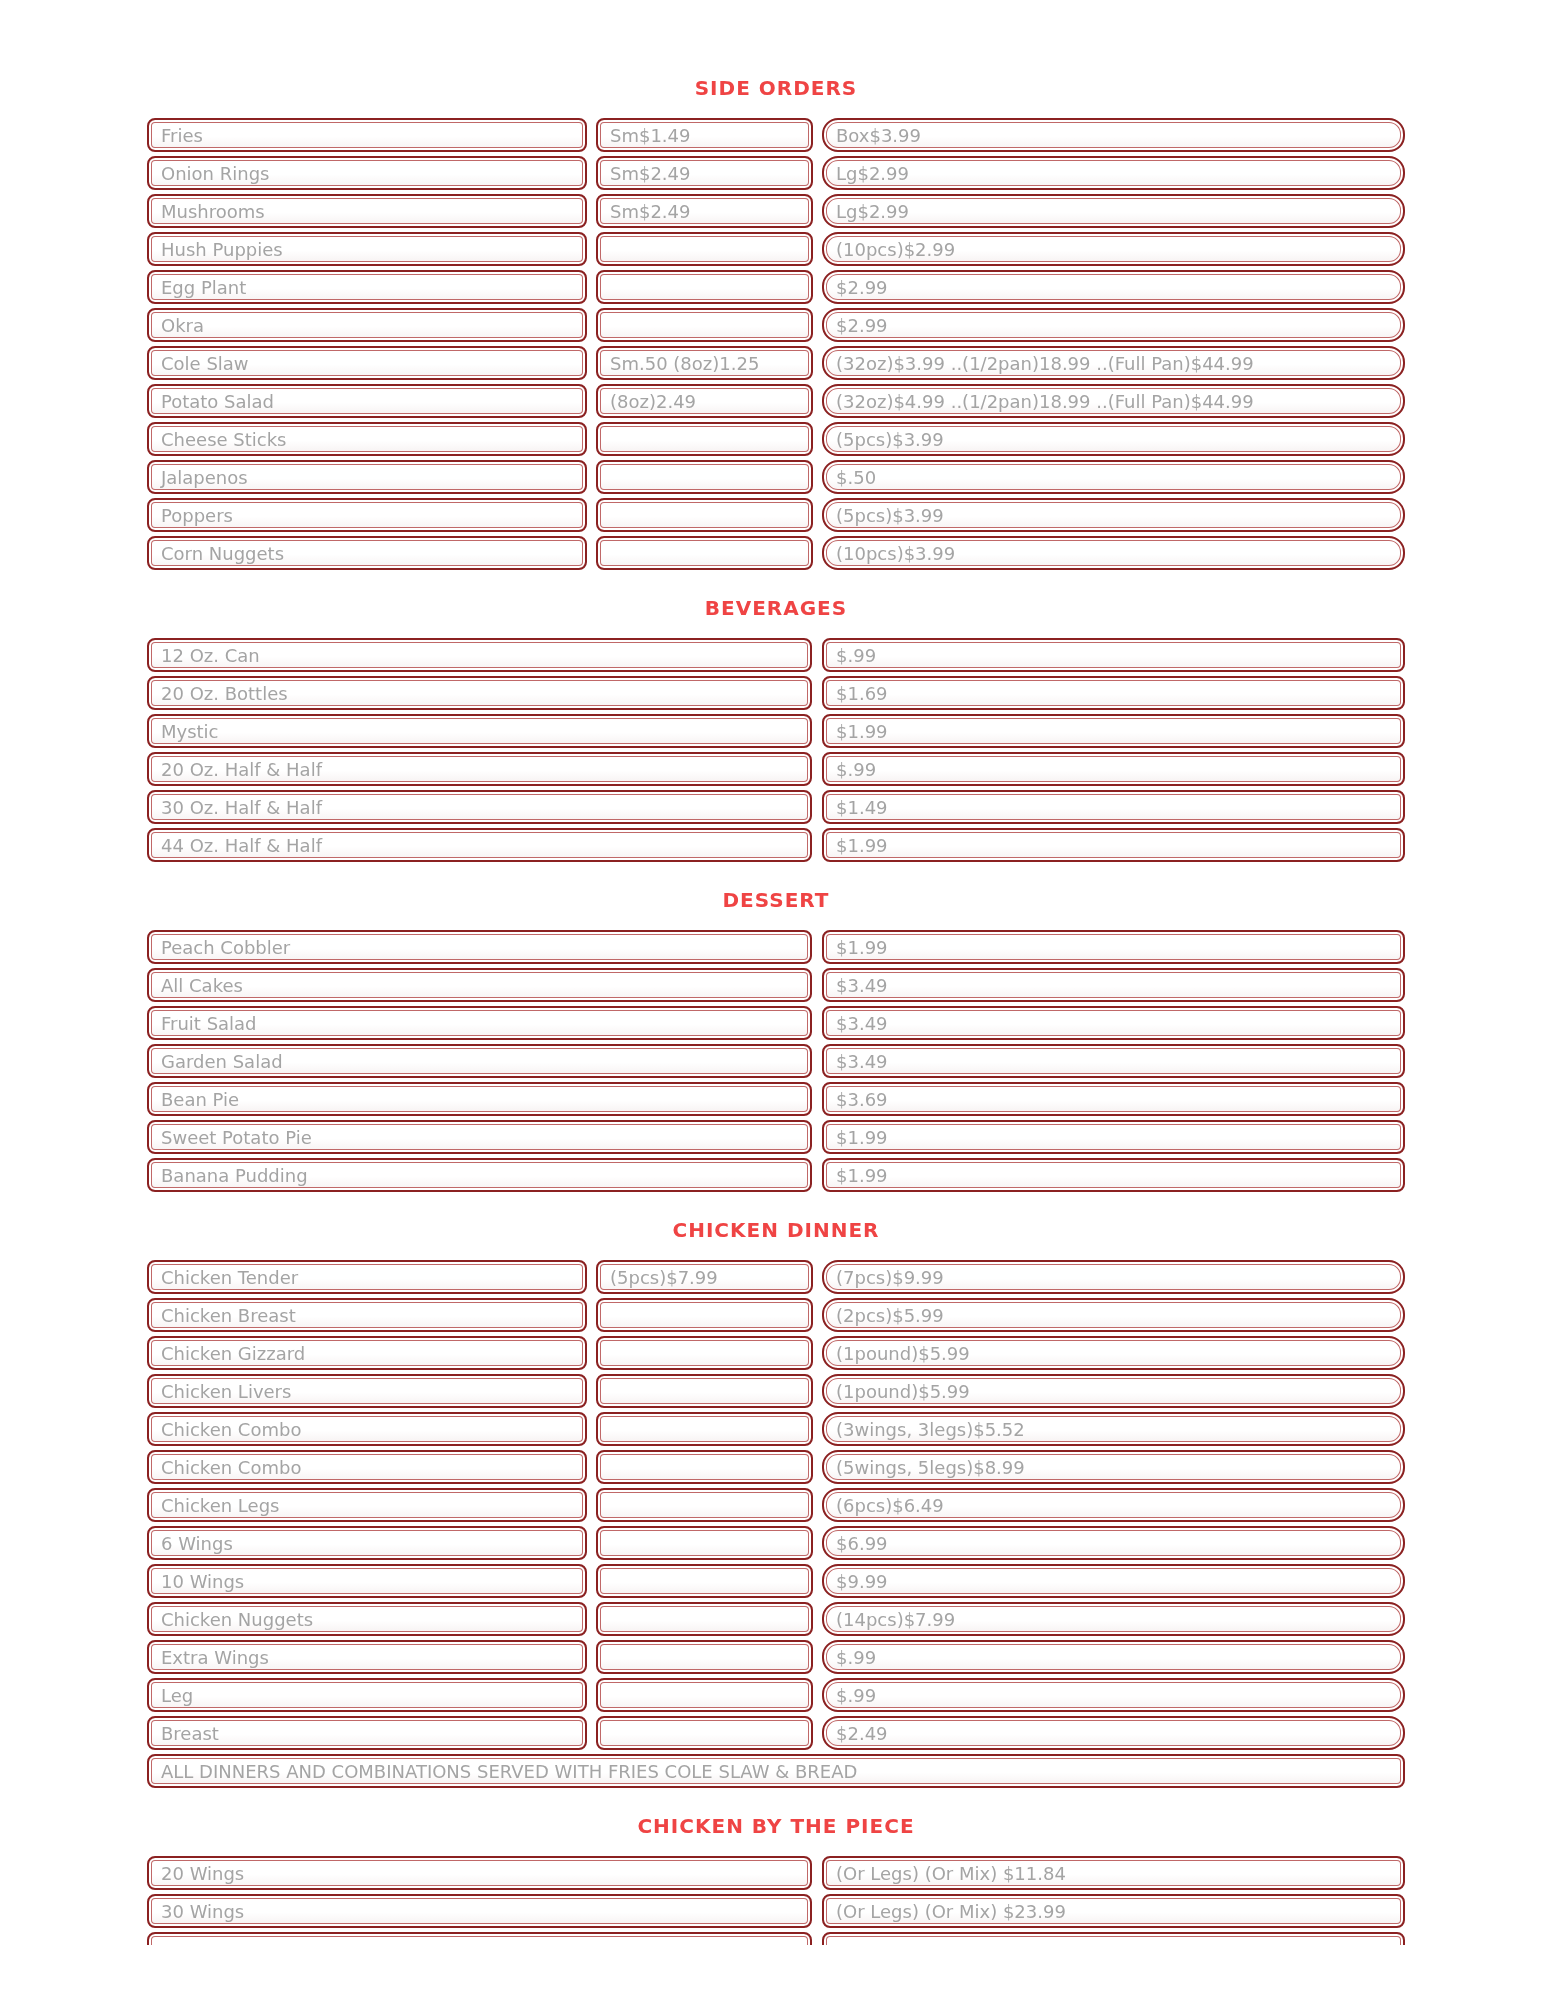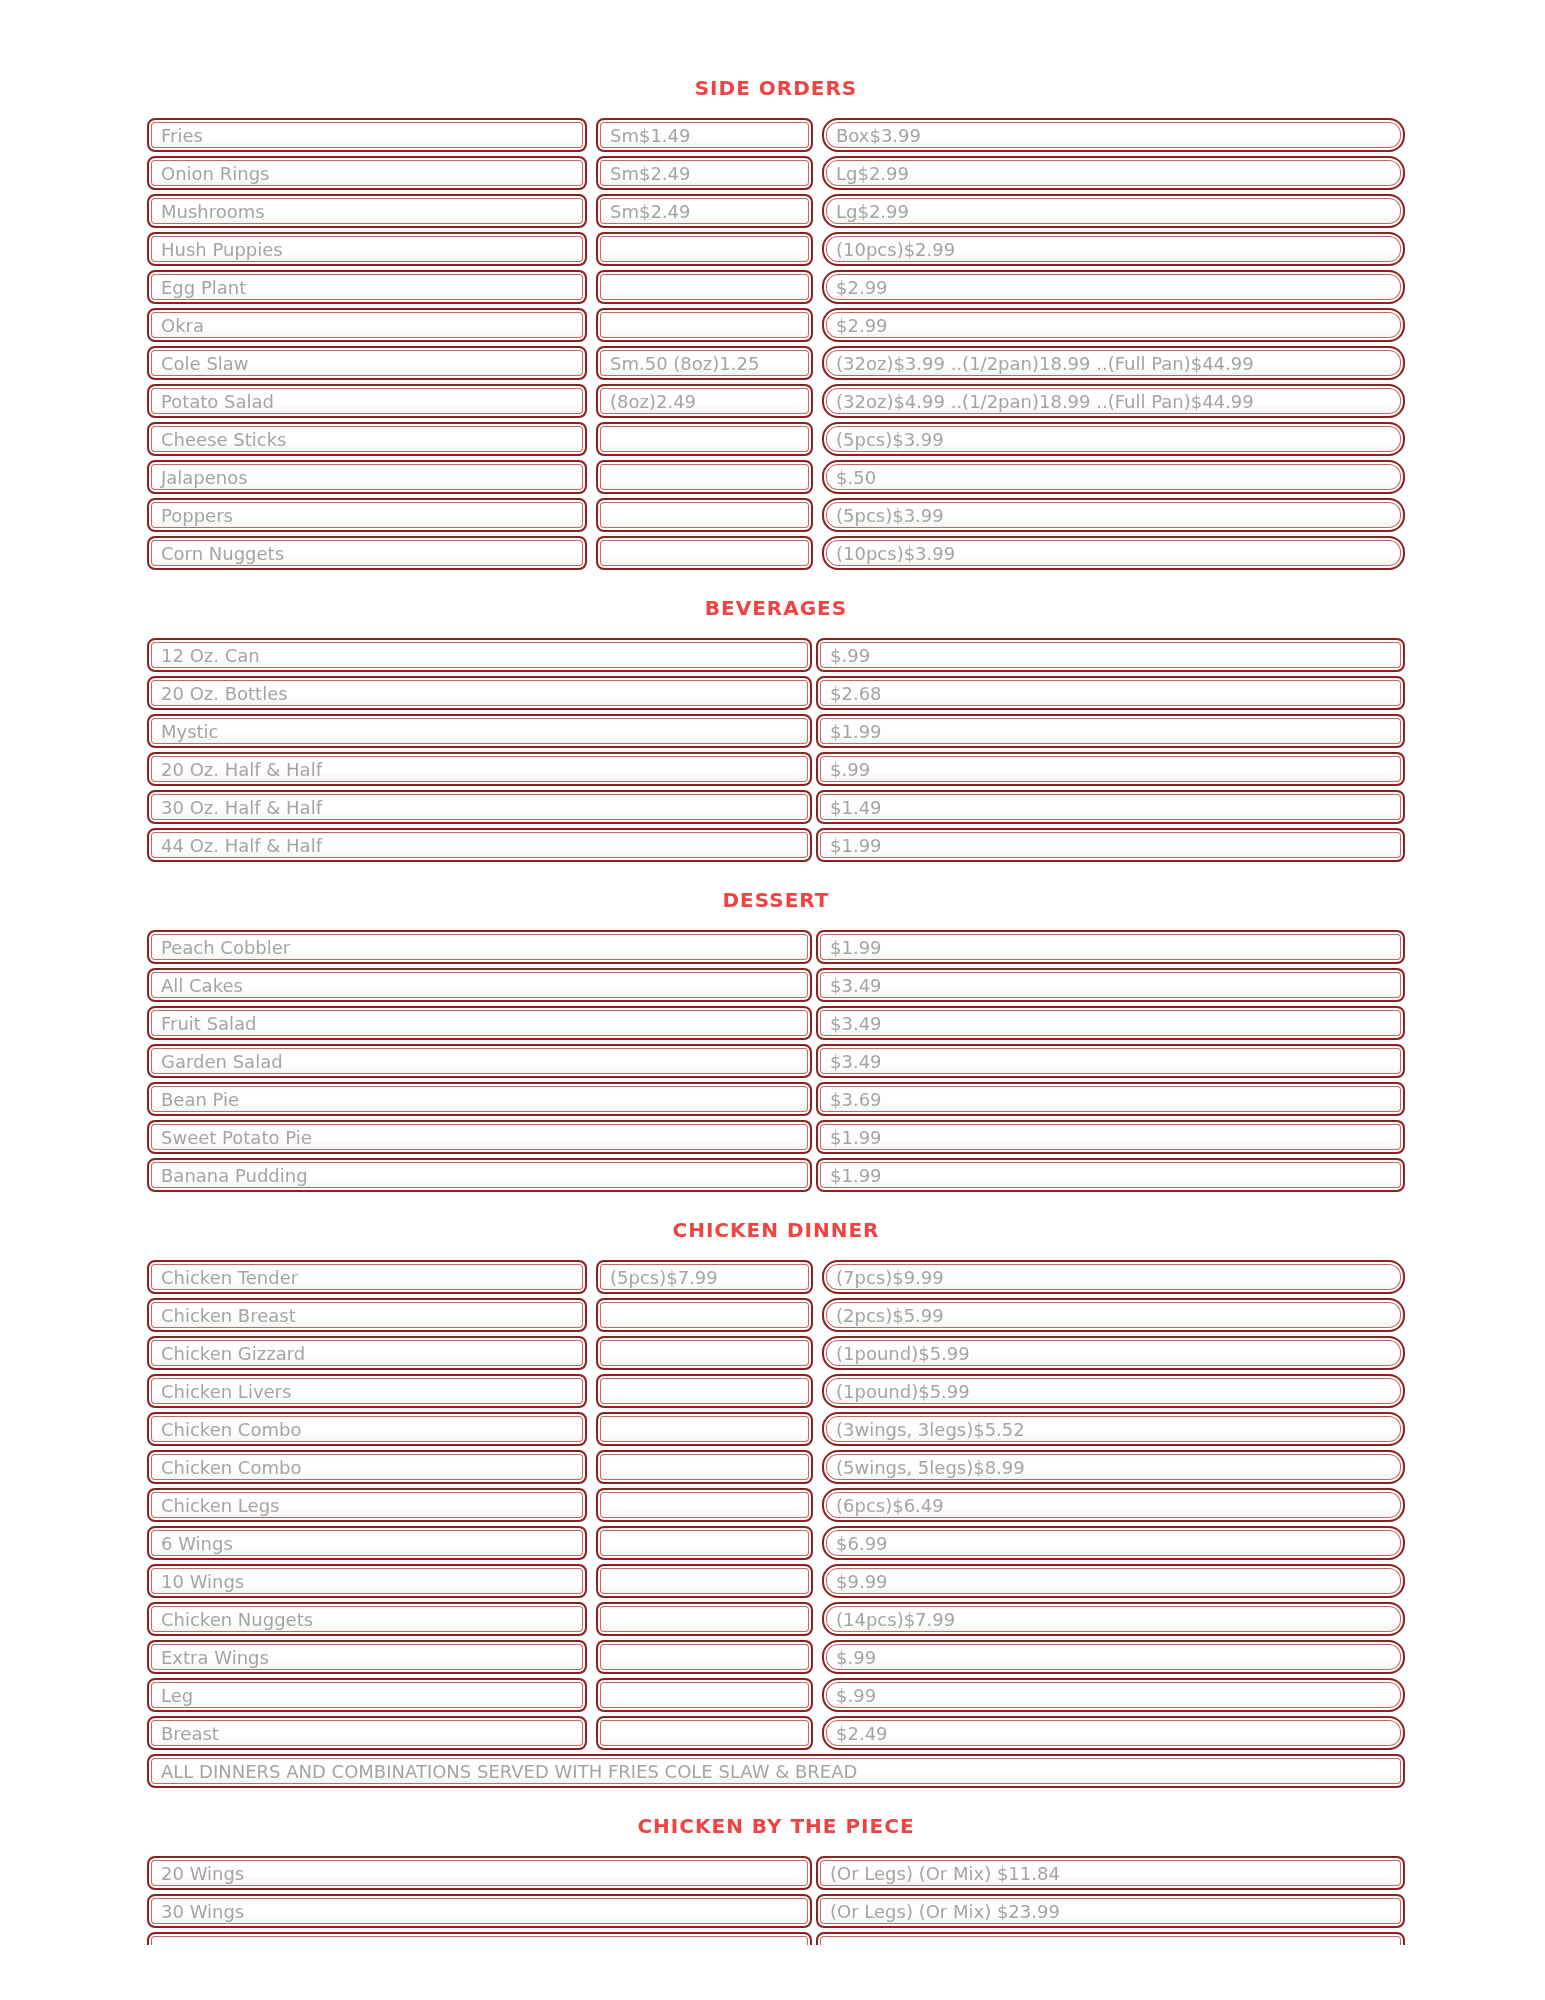--- a/index.html
+++ b/index.html
@@ -30,21 +30,21 @@
   }
   .section:first-child .section-title {
     margin-top: 76px;
   }
   .row {
     display: flex;
     gap: 9px;
     margin-bottom: 4px;
     height: 34px;
   }
-  .row.two-col { gap: 4px; }
+  .row.two-col { gap: 10px; }
   .cell {
     box-sizing: border-box;
     height: 34px;
     border: 2px solid #8b2121;
     border-radius: 8px;
     box-shadow: inset 0 0 0 2px #ffffff, inset 0 0 0 3px #c06868;
     background: linear-gradient(180deg, #ffffff 55%, #f6f1f1 100%);
     display: flex;
     align-items: center;
     padding: 0 12px;
@@ -135,21 +135,21 @@
       </div>
     </div>
     <div class="section">
       <div class="section-title">BEVERAGES</div>
       <div class="row two-col">
         <div class="cell cell-name">12 Oz. Can</div>
         <div class="cell cell-price">$.99</div>
       </div>
       <div class="row two-col">
         <div class="cell cell-name">20 Oz. Bottles</div>
-        <div class="cell cell-price">$2.68</div>
+        <div class="cell cell-price">$1.69</div>
       </div>
       <div class="row two-col">
         <div class="cell cell-name">Mystic</div>
         <div class="cell cell-price">$1.99</div>
       </div>
       <div class="row two-col">
         <div class="cell cell-name">20 Oz. Half &amp; Half</div>
         <div class="cell cell-price">$.99</div>
       </div>
       <div class="row two-col">

